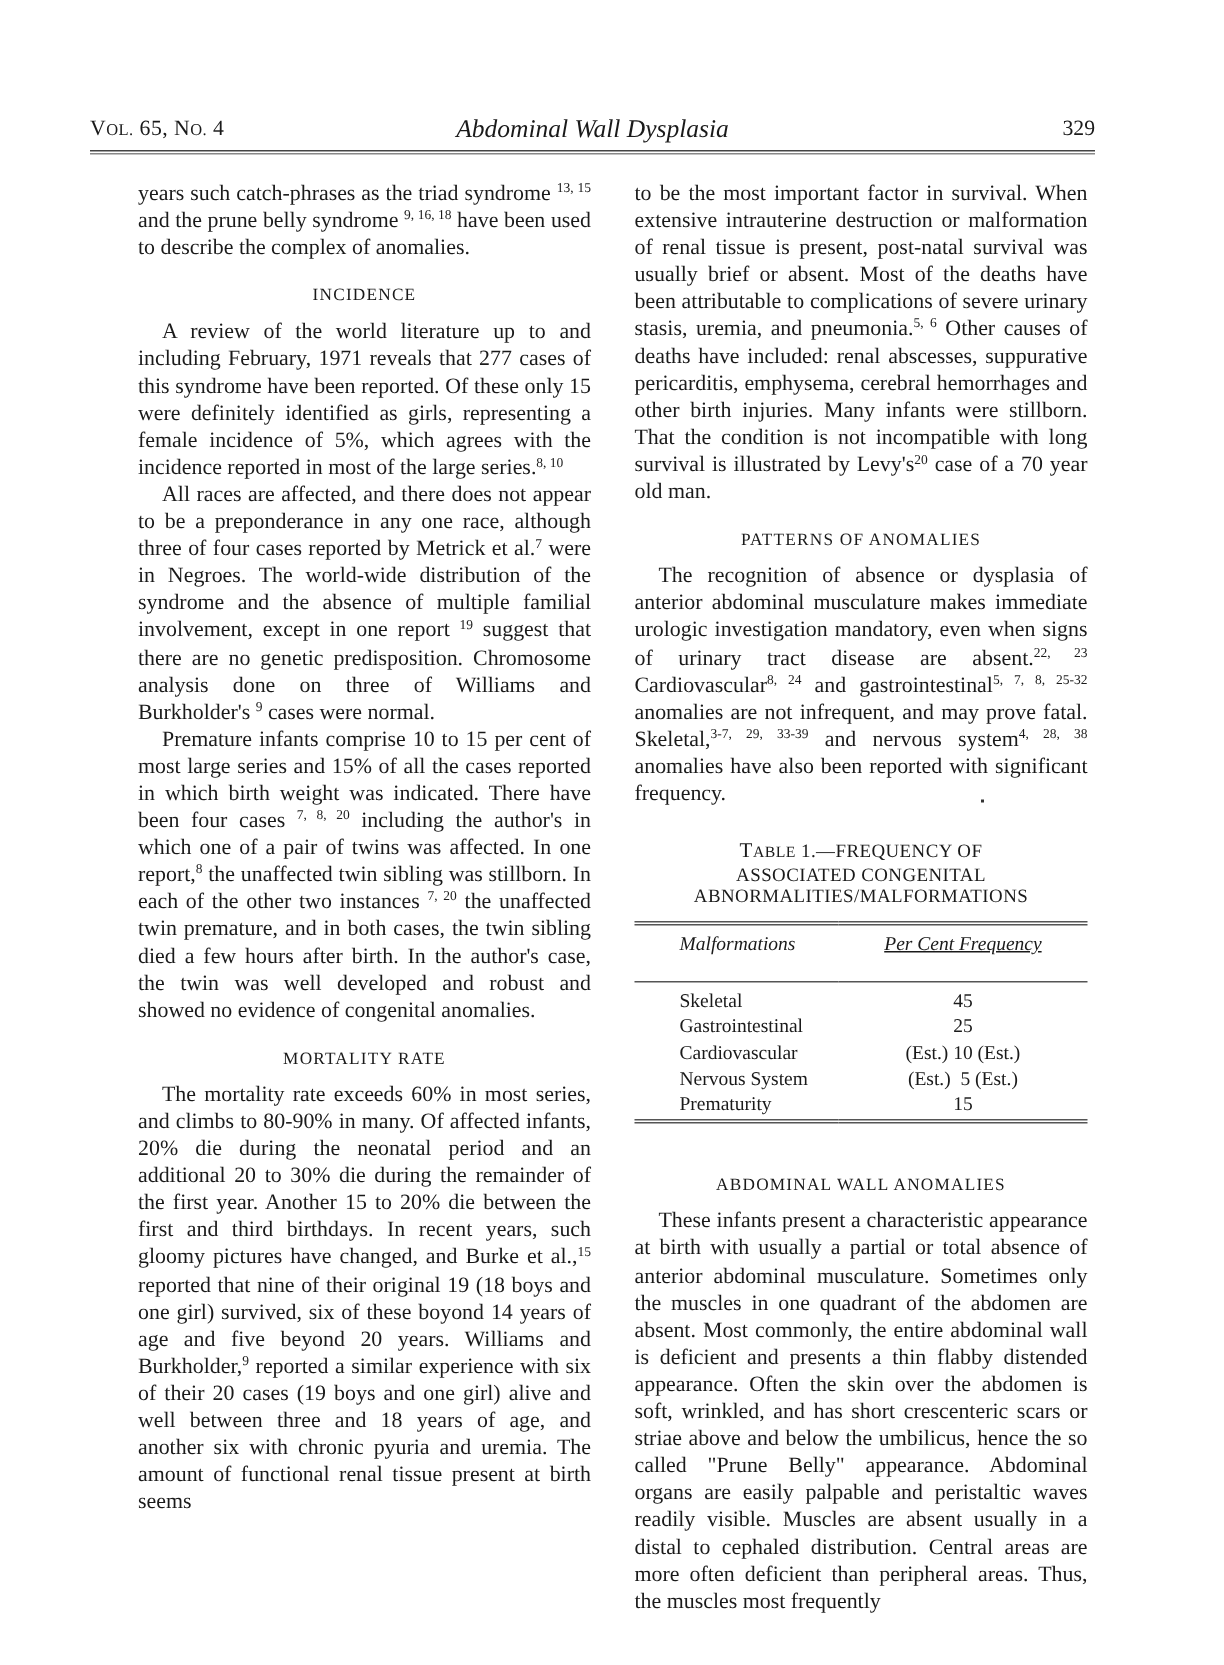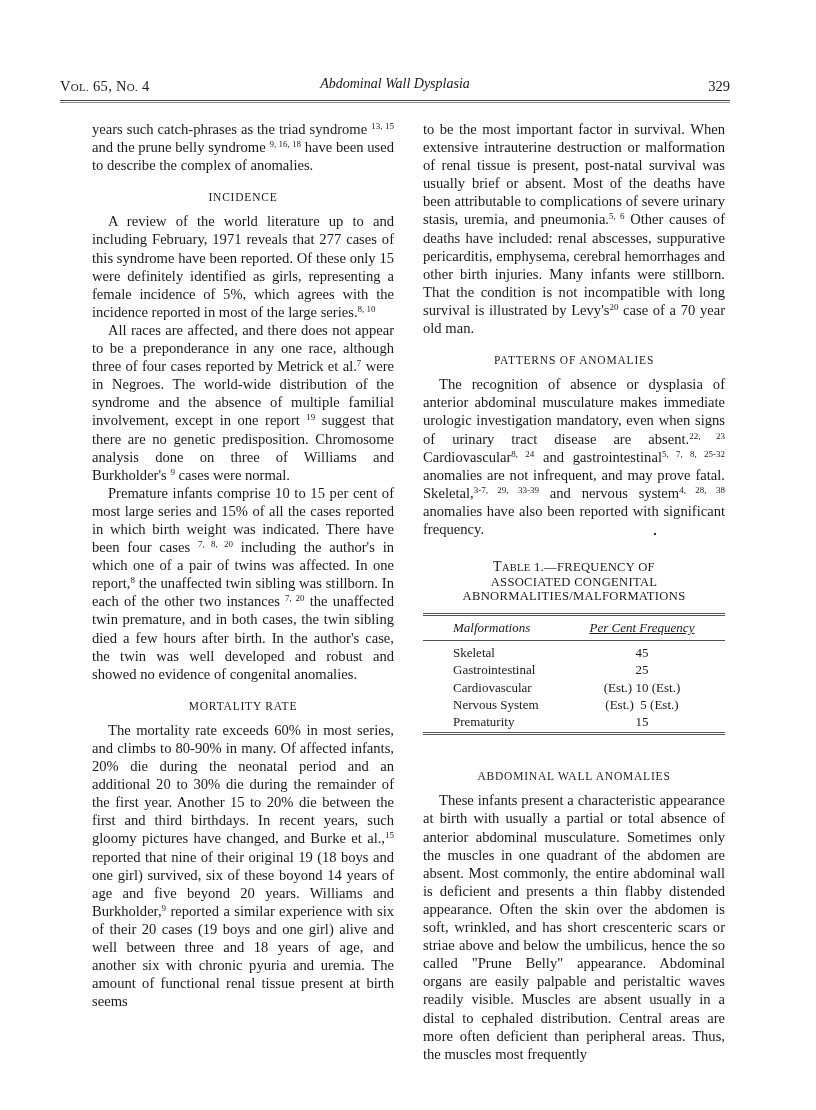--- a/index.html
+++ b/index.html
@@ -1,37 +1,37 @@
 <!DOCTYPE html>
 <html><head>
 <meta charset="utf-8">
 <style>
   html, body { margin: 0; padding: 0; background: #ffffff; }
   body { width: 816px; height: 1110px; position: relative; overflow: hidden;
          font-family: "Liberation Serif", "DejaVu Serif", serif; color: #1a1a1a; }
   .running-head { position: absolute; top: 76px; left: 60px; width: 670px; height: 22px; }
   .rh-left { position: absolute; left: 0; top: 2px; font-size: 14.5px; letter-spacing: 0.3px; }
   .rh-left .sc { font-size: 11px; }
-  .rh-center { position: absolute; left: 0; right: 0; top: 0; text-align: center; font-style: italic; font-size: 14px; }
+  .rh-center { position: absolute; left: 0; right: 0; top: 0; text-align: center; font-style: italic; font-size: 17px; }
   .rh-right { position: absolute; right: 0; top: 2px; font-size: 14.5px; }
   .rule { position: absolute; top: 100px; left: 60px; width: 670px; border-top: 1.5px solid #444; border-bottom: 0.6px solid #888; height: 1px; }
   .col { position: absolute; top: 120px; width: 302px; font-size: 14.6px; line-height: 18.1px; }
   .col-left { left: 92px; }
   .col-right { left: 423px; }
   .col p { margin: 0; text-align: justify; hyphens: none; }
   .col p.indent { text-indent: 16px; }
   .col sup { font-size: 9px; line-height: 0; vertical-align: 5px; }
   h3.sec { margin: 0; text-align: center; font-weight: normal; font-size: 11.5px; letter-spacing: 0.8px; }
   .sec-gap-top { padding-top: 14px; }
   .sec-gap-bot { padding-bottom: 6px; }
   .table-caption { text-align: center; font-size: 12.6px; line-height: 14px; letter-spacing: 0.3px; margin-top: 22px; }
   .table-caption .tbl-word { font-size: 14px; }
   .table-caption .tbl-word .sc { font-size: 10.5px; }
   table.freq { width: 100%; border-collapse: collapse; margin-top: 10px; font-size: 13px; line-height: 15.2px; }
-  table.freq thead tr th { font-style: italic; font-weight: normal; padding: 4px 0 5px 0; border-top: 3px double #555; border-bottom: 1px solid #555; }
+  table.freq thead tr th { font-style: italic; font-weight: normal; padding: 4px 0 18px 0; border-top: 3px double #555; border-bottom: 1px solid #555; }
   table.freq th.c1, table.freq td.c1 { text-align: left; padding-left: 30px; width: 45%; }
   table.freq th.c2 { text-align: center; text-decoration: underline; }
   table.freq td.c2 { text-align: center; }
   table.freq tbody tr:first-child td { padding-top: 4px; }
   table.freq tbody tr:last-child td { padding-bottom: 3px; border-bottom: 3px double #555; }
   .dot { position: absolute; left: 654px; top: 533px; width: 2px; height: 2px; background: #333; }
 </style>
 </head>
 <body>
 

